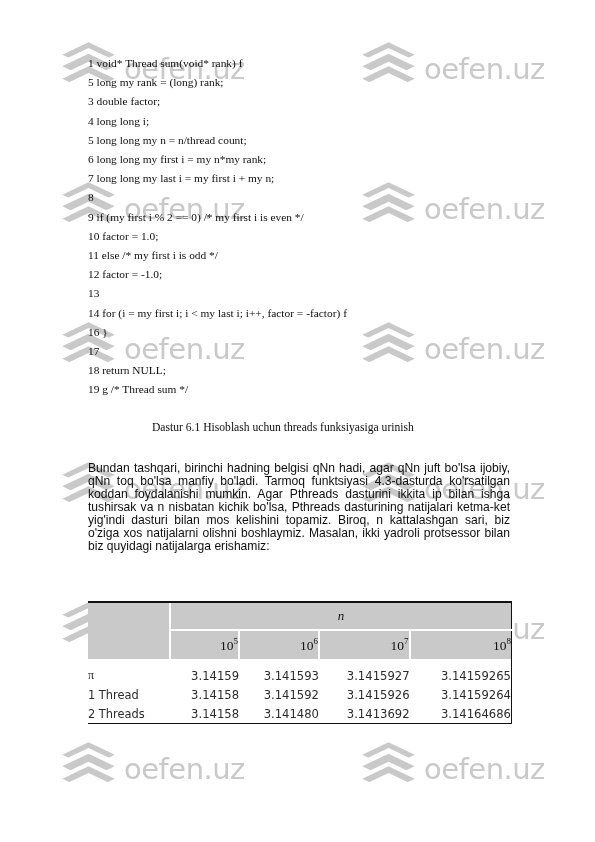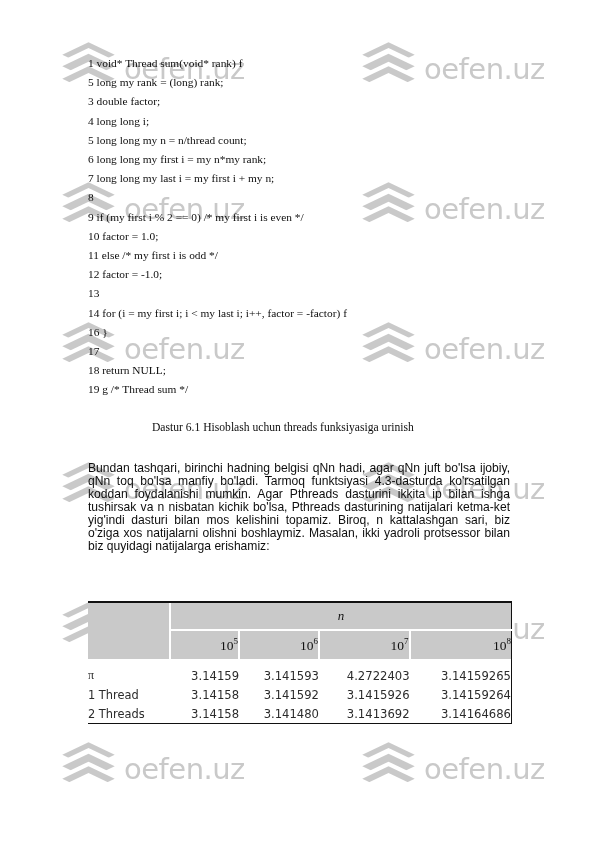--- a/index.html
+++ b/index.html
@@ -347,21 +347,21 @@
           <td class="hdr-bg pow-label hdr-sep-v hdr-sep-h tbl-right-rule"><span>10</span><sup>8</sup></td>
         </tr>
       <tr class="spacer-row">
         <td></td>
         <td colspan="4" class="tbl-right-rule"></td>
       </tr>
         <tr>
           <td class="row-label pi">π</td>
           <td class="val-cell">3.14159</td>
           <td class="val-cell">3.141593</td>
-          <td class="val-cell">4.2722403</td>
+          <td class="val-cell">3.1415927</td>
           <td class="val-cell tbl-right-rule">3.14159265</td>
         </tr>
         <tr>
           <td class="row-label">1 Thread</td>
           <td class="val-cell">3.14158</td>
           <td class="val-cell">3.141592</td>
           <td class="val-cell">3.1415926</td>
           <td class="val-cell tbl-right-rule">3.14159264</td>
         </tr>
         <tr>

